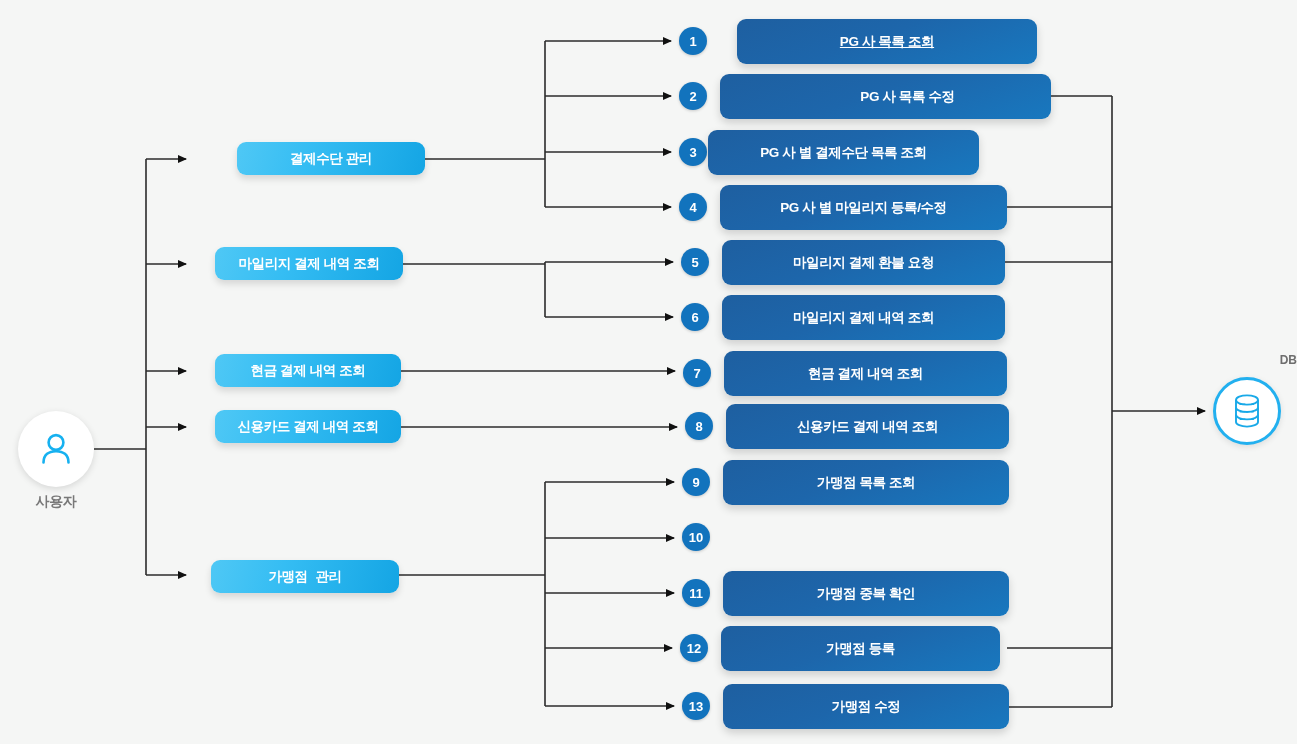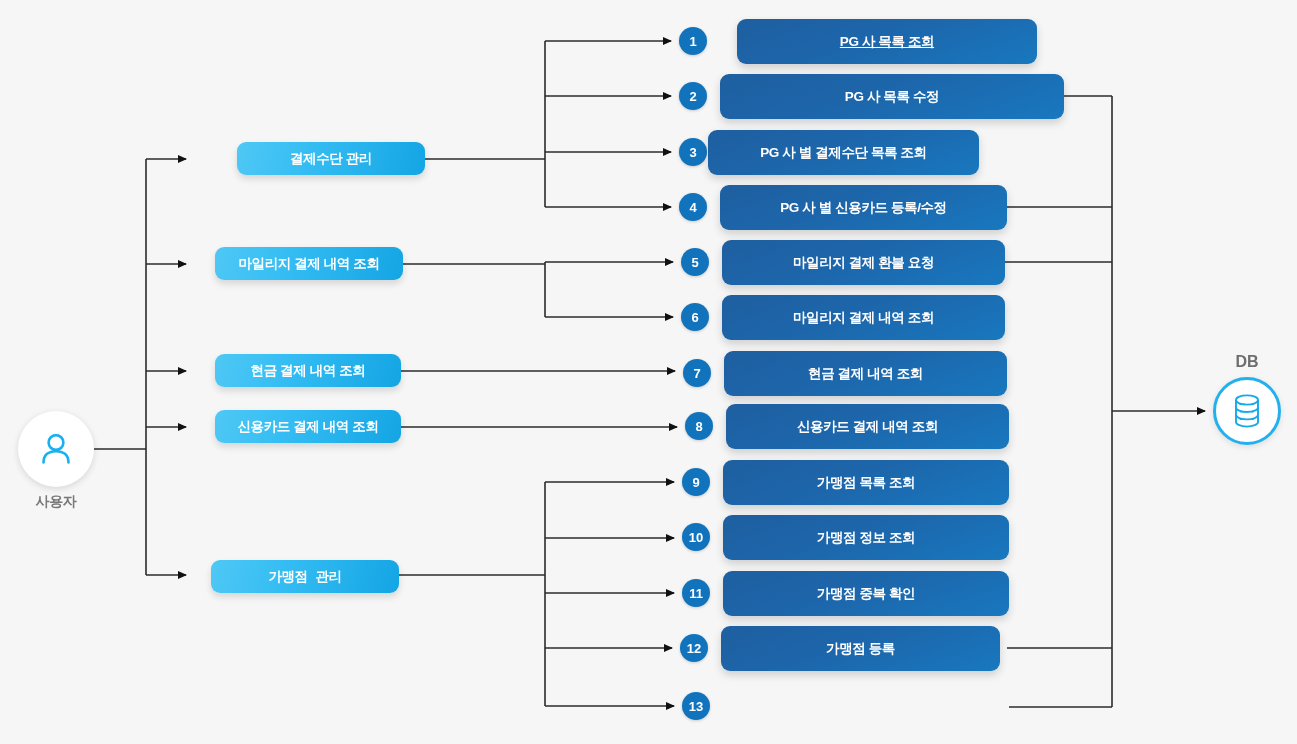--- a/index.html
+++ b/index.html
@@ -73,22 +73,22 @@
     display: flex;
     align-items: center;
     justify-content: center;
     box-shadow: 0 2px 6px rgba(0,0,0,0.10);
   }
   .db-label {
     position: absolute;
     left: -16px;
     top: -24px;
     width: 100px;
-    text-align: center;
-    font-size: 16px;
+    text-align: right;
+    font-size: 12px;
     font-weight: bold;
     color: #6e6e6e;
   }
 
   
   .l2 {
     position: absolute;
     height: 33px;
     border-radius: 9px;
     background: linear-gradient(105deg, #4fc8f5 0%, #35bdf3 38%, #14a5e4 100%);
@@ -226,47 +226,47 @@
   <div class="l2" style="left:217px; top:142px; width:188px;margin-left:20px;">결제수단 관리</div>
   <div class="l2" style="left:215px; top:247px; width:188px;">마일리지 결제 내역 조회</div>
   <div class="l2" style="left:215px; top:354px; width:186px;">현금 결제 내역 조회</div>
   <div class="l2" style="left:215px; top:410px; width:186px;">신용카드 결제 내역 조회</div>
   <div class="l2" style="left:211px; top:560px; width:188px;font-family:Liberation Mono, monospace;">가맹점 관리</div>
 
   <div class="num" style="left:679px; top:27px;">1</div>
   <div class="l3" style="left:737px; top:19px;  width:300px;text-decoration:underline;">PG 사 목록 조회</div>
 
   <div class="num" style="left:679px; top:82px;">2</div>
-  <div class="l3" style="left:720px; top:74px;  width:344px;">PG 사 목록 수정</div>
+  <div class="l3" style="left:720px; top:74px;  width:287px;padding-left:44px;">PG 사 목록 수정</div>
 
   <div class="num" style="left:679px; top:138px;">3</div>
   <div class="l3" style="left:708px; top:130px; width:271px;">PG 사 별 결제수단 목록 조회</div>
 
   <div class="num" style="left:679px; top:193px;">4</div>
-  <div class="l3" style="left:720px; top:185px; width:287px;">PG 사 별 신용카드 등록/수정</div>
+  <div class="l3" style="left:720px; top:185px; width:287px;">PG 사 별 마일리지 등록/수정</div>
 
   <div class="num" style="left:681px; top:248px;">5</div>
   <div class="l3" style="left:722px; top:240px; width:283px;">마일리지 결제 환불 요청</div>
 
   <div class="num" style="left:681px; top:303px;">6</div>
   <div class="l3" style="left:722px; top:295px; width:283px;">마일리지 결제 내역 조회</div>
 
   <div class="num" style="left:683px; top:359px;">7</div>
   <div class="l3" style="left:724px; top:351px; width:283px;">현금 결제 내역 조회</div>
 
   <div class="num" style="left:685px; top:412px;">8</div>
   <div class="l3" style="left:726px; top:404px; width:283px;">신용카드 결제 내역 조회</div>
 
   <div class="num" style="left:682px; top:468px;">9</div>
   <div class="l3" style="left:723px; top:460px; width:286px;">가맹점 목록 조회</div>
 
   <div class="num" style="left:682px; top:523px;">10</div>
-  <div class="l3" style="left:723px; top:515px; width:286px;">가맹점 정보 조회</div>
 
   <div class="num" style="left:682px; top:579px;">11</div>
   <div class="l3" style="left:723px; top:571px; width:286px;">가맹점 중복 확인</div>
 
   <div class="num" style="left:680px; top:634px;">12</div>
   <div class="l3" style="left:721px; top:626px; width:279px;">가맹점 등록</div>
 
   <div class="num" style="left:682px; top:692px;">13</div>
+  <div class="l3" style="left:723px; top:684px; width:286px;">가맹점 수정</div>
 
 </div>
 
 </body></html>

